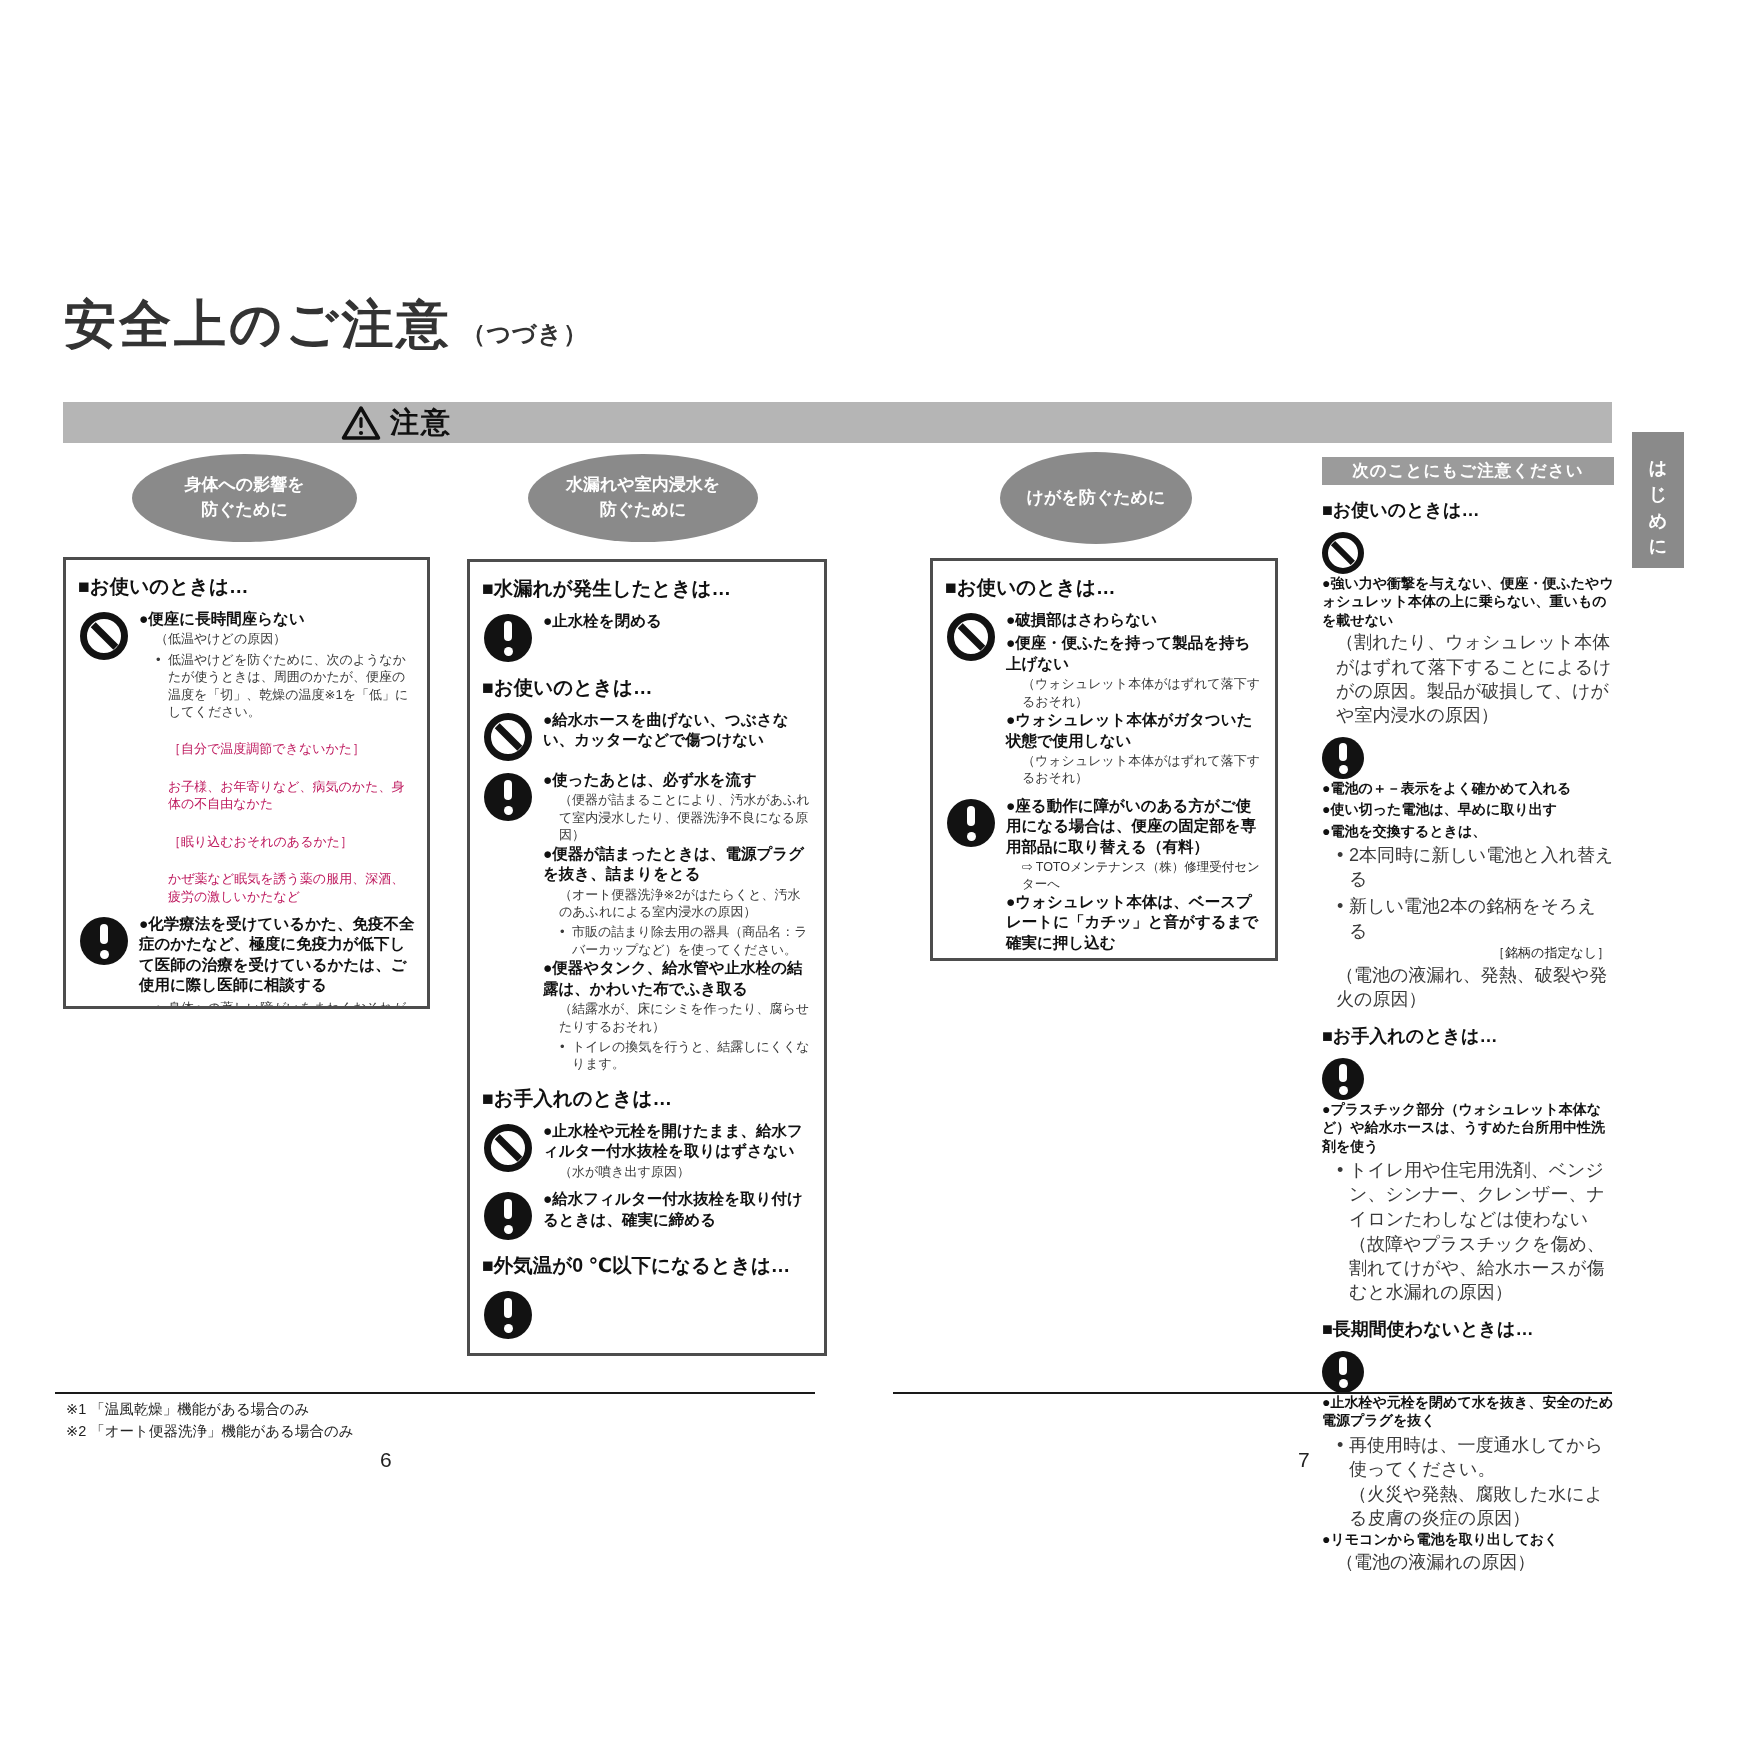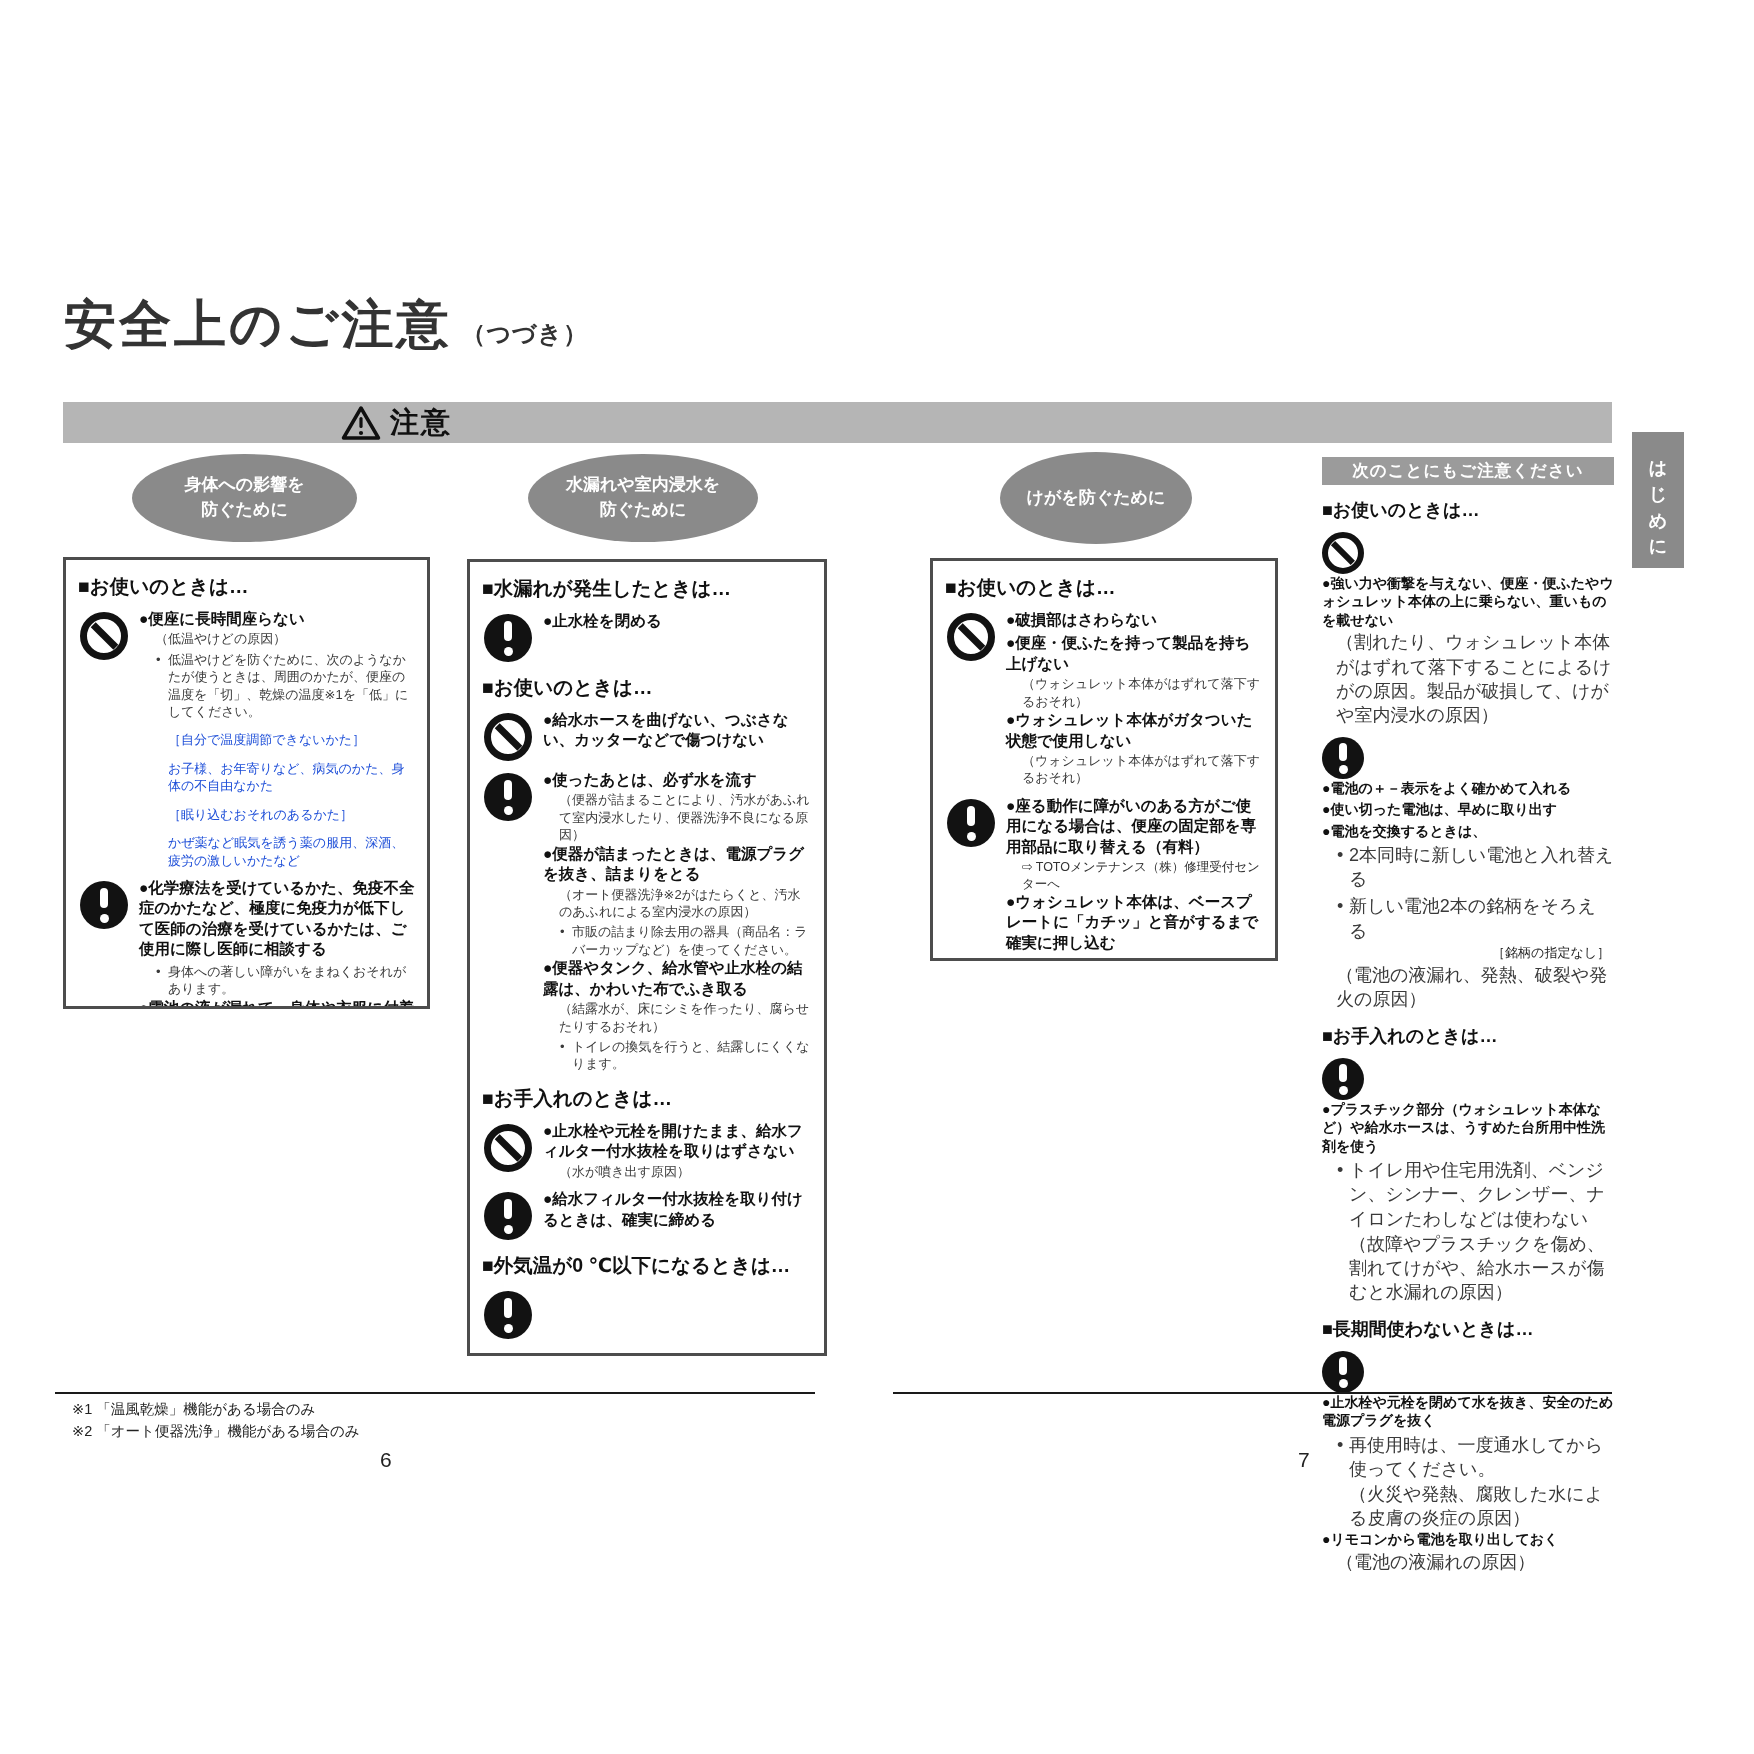--- a/index.html
+++ b/index.html
@@ -42,21 +42,21 @@
         margin-left:-4px;background:#fff;border-radius:4px;}
   .exclaim::after{content:"";position:absolute;left:50%;bottom:12%;width:9px;height:9px;
         margin-left:-4.5px;background:#fff;border-radius:50%;}
   .txt{flex:1;min-width:0;}
   .b{font-size:15.5px;font-weight:bold;line-height:1.32;color:#111;}
   .b + .b{margin-top:3px;}
   .n{font-size:13px;line-height:1.34;color:#3a3a3a;padding-left:16px;margin-top:1px;}
   .n0{padding-left:0;}
   .u{font-size:13px;line-height:1.34;color:#3a3a3a;margin:3px 0 0 16px;padding-left:13px;position:relative;}
   .u::before{content:"•";position:absolute;left:1px;}
-  .l{font-size:13px;line-height:1.34;color:#1d4ed8;padding-left:29px;margin-top:11px;}
+  .l{font-size:13px;line-height:1.34;color:#be185d;padding-left:29px;margin-top:20px;}
   .a{font-size:12.5px;line-height:1.3;color:#333;padding-left:16px;margin-top:2px;}
   .r{font-size:13px;color:#222;text-align:right;padding-right:4px;margin-top:1px;}
   .deep{padding-left:29px;}
 
   
   .c4{position:absolute;left:1322px;top:457px;width:292px;}
   .c4-bar{height:28px;background:#9b9b9b;color:#fff;font-weight:bold;font-size:16.5px;
         display:flex;align-items:center;justify-content:center;letter-spacing:1px;}
   .c4 .sec-h{font-size:18px;margin-top:13px;}
   .c4 .item{margin-top:7px;flex-direction:column;}
@@ -71,21 +71,21 @@
 
   
   .tab{position:absolute;left:1632px;top:432px;width:52px;height:136px;background:#8a8a8a;
        color:#fff;display:flex;align-items:center;justify-content:center;
        writing-mode:vertical-rl;font-size:18px;font-weight:bold;letter-spacing:6px;}
 
   
   .rule{position:absolute;height:2px;background:#1a1a1a;}
   #rule-left{left:55px;top:1392px;width:760px;}
   #rule-right{left:893px;top:1392px;width:719px;}
-  .fn{position:absolute;left:72px;font-size:14.5px;color:#222;}
+  .fn{position:absolute;left:66px;font-size:14.5px;color:#222;}
   #fn1{top:1400px;}
   #fn2{top:1422px;}
   .pnum{position:absolute;font-size:21px;color:#222;}
   #pn6{left:380px;top:1448px;}
   #pn7{left:1298px;top:1448px;}
 </style>
 </head>
 <body>
 
 <div class="page">

